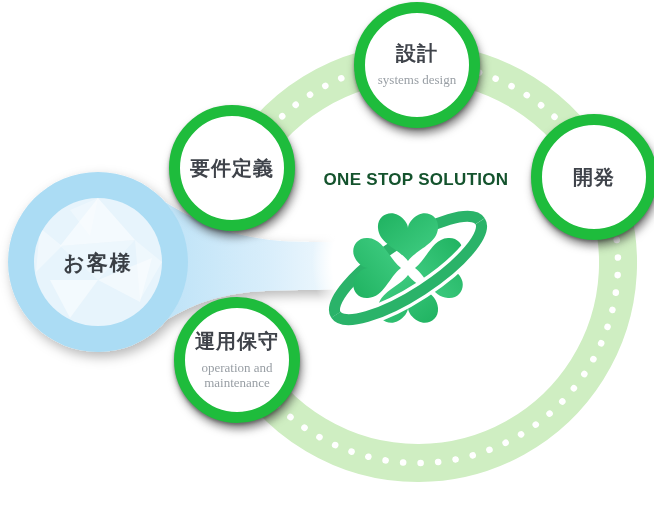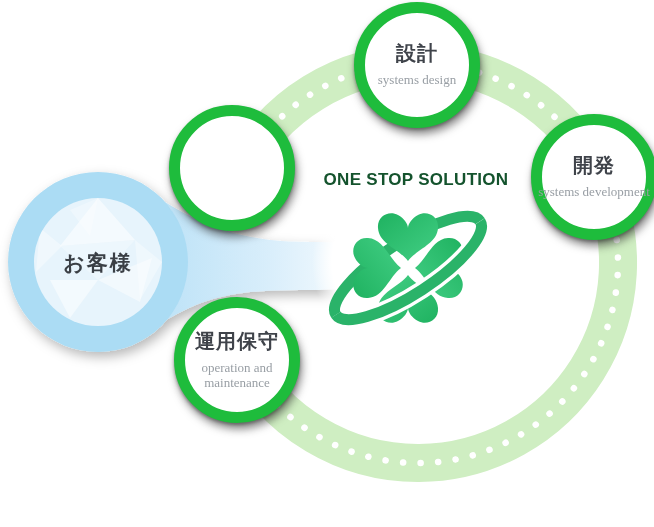--- a/index.html
+++ b/index.html
@@ -99,25 +99,25 @@
       </g>
     </g>
   </svg>
 
   <div class="node" style="left:354px;top:2px;">
     <span class="node-jp">設計</span>
     <span class="node-en">systems design</span>
   </div>
   <div class="node" style="left:531px;top:114px;">
     <span class="node-jp">開発</span>
-    <span class="node-en">systems development</span>
   </div>
   <div class="node" style="left:174px;top:297px;">
     <span class="node-jp">運用保守</span>
     <span class="node-en">operation and maintenance</span>
   </div>
   <div class="node" style="left:169px;top:105px;">
+    <span class="node-jp">要件定義</span>
   </div>
 
   <div class="title">ONE STOP SOLUTION</div>
   <div class="customer-label">お客様</div>
 
 </div>
 
 </body></html>

